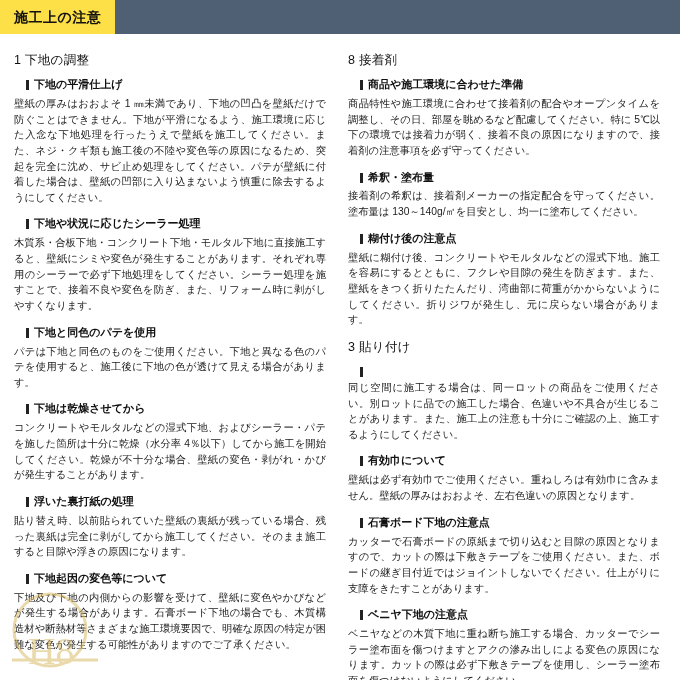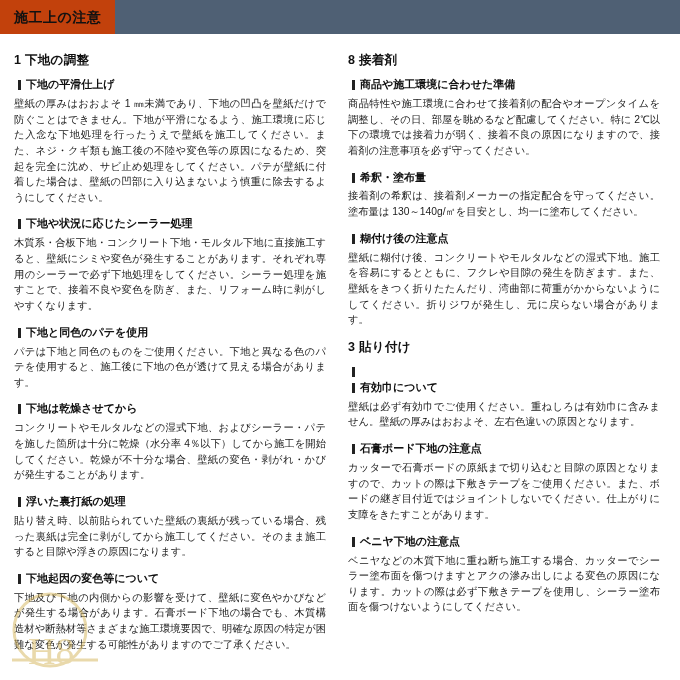--- a/index.html
+++ b/index.html
@@ -22,21 +22,21 @@
     box-sizing: border-box;
   }
   
   .header {
     display: flex;
     align-items: stretch;
     height: 34px;
     margin: 0;
   }
   .header-title {
-    background: #c2410c;
+    background: #fde047;
     color: #111111;
     font-size: 14px;
     font-weight: bold;
     line-height: 34px;
     padding: 0 14px 0 14px;
     letter-spacing: 0.5px;
     white-space: nowrap;
   }
   .header-fill {
     flex: 1;
@@ -48,27 +48,27 @@
     gap: 22px;
     padding: 14px 14px 0 14px;
     box-sizing: border-box;
   }
   .col {
     width: 312px;
     box-sizing: border-box;
   }
   .sec-title {
     font-size: 12.5px;
-    font-weight: bold;
+    font-weight: normal;
     margin: 4px 0 8px 0;
     color: #111;
     letter-spacing: 0.3px;
   }
   .sub {
-    margin: 0 0 3px 4px;
+    margin: 0 0 3px 12px;
     font-size: 11px;
     font-weight: bold;
     color: #111;
     display: flex;
     align-items: flex-start;
     line-height: 1.45;
   }
   .sub .bullet {
     display: inline-block;
     width: 3px;
@@ -162,21 +162,21 @@
     </div>
 
     <div class="col">
       <div class="sec-title">8 接着剤</div>
 
       <div class="block">
         <div class="sub">
           <span class="bullet"></span>
           <span>商品や施工環境に合わせた準備</span>
         </div>
-        <p class="body-text">商品特性や施工環境に合わせて接着剤の配合やオープンタイムを調整し、その日、部屋を眺めるなど配慮してください。特に 2℃以下の環境では接着力が弱く、接着不良の原因になりますので、接着剤の注意事項を必ず守ってください。</p>
+        <p class="body-text">商品特性や施工環境に合わせて接着剤の配合やオープンタイムを調整し、その日、部屋を眺めるなど配慮してください。特に 5℃以下の環境では接着力が弱く、接着不良の原因になりますので、接着剤の注意事項を必ず守ってください。</p>
       </div>
 
       <div class="block">
         <div class="sub">
           <span class="bullet"></span>
           <span>希釈・塗布量</span>
         </div>
         <p class="body-text">接着剤の希釈は、接着剤メーカーの指定配合を守ってください。
 塗布量は 130～140g/㎡を目安とし、均一に塗布してください。</p>
       </div>
@@ -188,20 +188,21 @@
         </div>
         <p class="body-text">壁紙に糊付け後、コンクリートやモルタルなどの湿式下地。施工を容易にするとともに、フクレや目隙の発生を防ぎます。また、壁紙をきつく折りたたんだり、湾曲部に荷重がかからないようにしてください。折りジワが発生し、元に戻らない場合があります。</p>
       </div>
 
       <div class="sec-title">3 貼り付け</div>
 
       <div class="block">
         <div class="sub">
           <span class="bullet"></span>
         </div>
+        <p class="body-text">同じ空間に施工する場合は、同一ロットの商品をご使用ください。別ロットに品での施工した場合、色違いや不具合が生じることがあります。また、施工上の注意も十分にご確認の上、施工するようにしてください。</p>
       </div>
 
       <div class="block">
         <div class="sub">
           <span class="bullet"></span>
           <span>有効巾について</span>
         </div>
         <p class="body-text">壁紙は必ず有効巾でご使用ください。重ねしろは有効巾に含みません。壁紙の厚みはおおよそ、左右色違いの原因となります。</p>
       </div>
 

